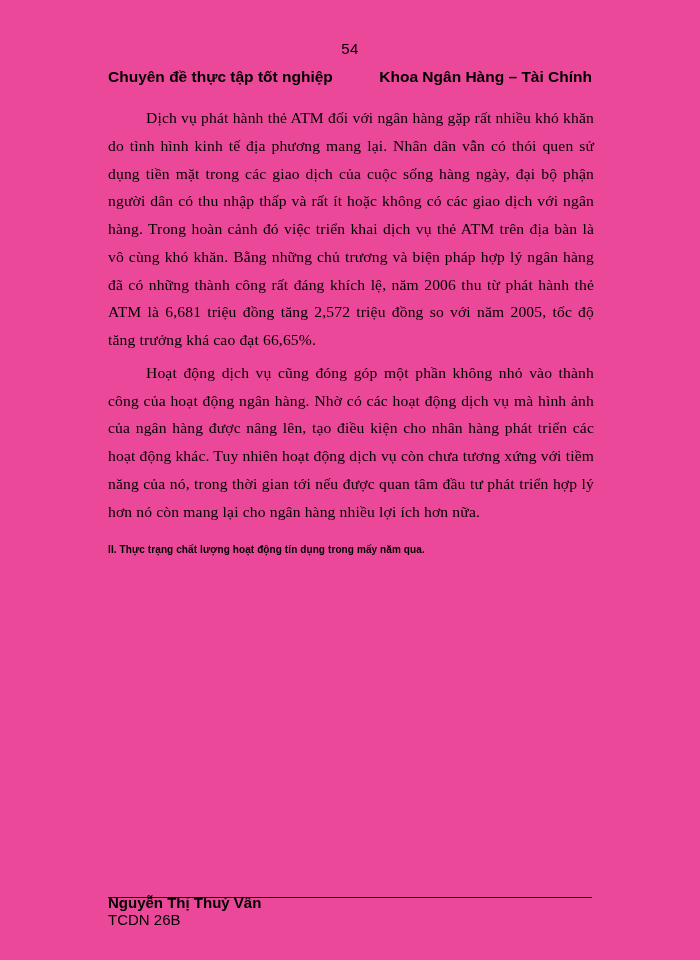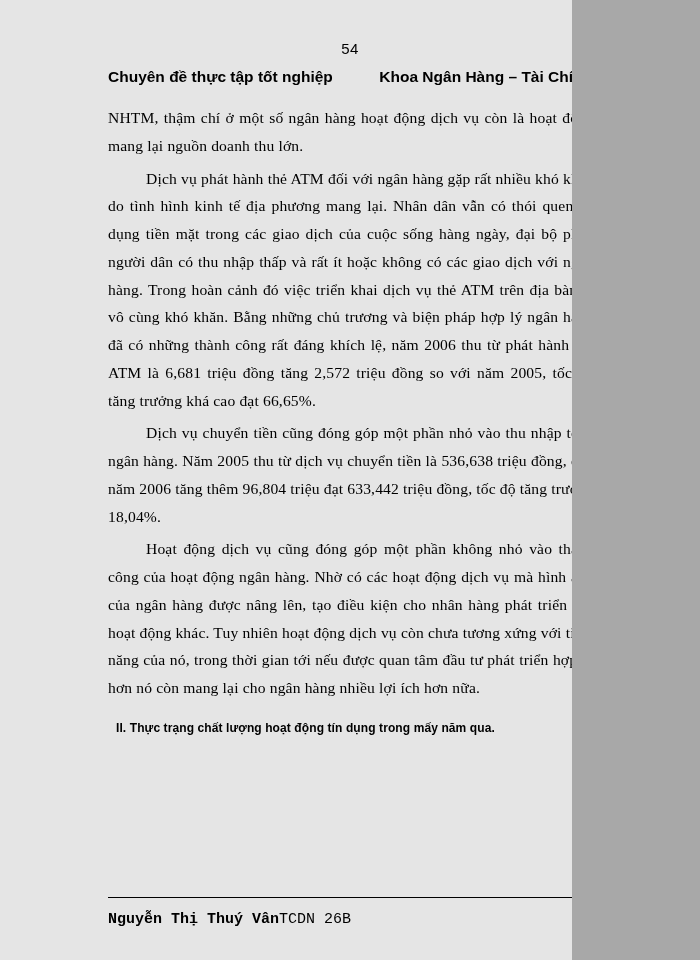--- a/index.html
+++ b/index.html
@@ -2,23 +2,23 @@
 <html><head>
 <meta charset="utf-8">
 <style>
   html, body {
     margin: 0;
     padding: 0;
     background: #a8a8a8;
   }
   .page {
     position: relative;
-    width: 572px;
+    width: 700px;
     height: 960px;
-    background: #e5e5e5;
+    background: #ec4899;
     box-sizing: border-box;
     overflow: hidden;
     font-family: "Liberation Serif", serif;
     color: #000000;
   }
   .page-number {
     position: absolute;
     top: 40px;
     left: 0;
     width: 700px;
@@ -53,66 +53,65 @@
     text-align: justify;
     text-justify: inter-word;
     font-size: 15.6px;
     line-height: 1.78;
     letter-spacing: 0.15px;
   }
   p.para.indent {
     text-indent: 38px;
   }
   p.heading {
-    margin: 16px 0 0 8px;
+    margin: 16px 0 0 0;
     font-family: "Liberation Sans", sans-serif;
     font-weight: bold;
-    font-size: 12px;
+    font-size: 10px;
     line-height: 1.7;
     letter-spacing: 0.1px;
   }
 
   .footer-rule {
     position: absolute;
     left: 108px;
     bottom: 62px;
     width: 484px;
     height: 0;
     border-top: 1.4px solid #000;
   }
   .footer-row {
     position: absolute;
     left: 108px;
     bottom: 32px;
     width: 484px;
     display: flex;
-    justify-content: flex-start;
+    justify-content: flex-end;
     align-items: baseline;
-    font-family: Liberation Mono, monospace;
+    font-family: Liberation Sans, sans-serif;
     font-size: 15px;
+    flex-direction: column;
   }
   .footer-left { font-weight: bold; }
   .footer-right { font-weight: normal; }
 </style>
 </head>
 <body>
 
 <div class="page">
 
   <div class="page-number">54</div>
 
   <div class="header-row">
     <div class="header-left">Chuyên đề thực tập tốt nghiệp</div>
     <div class="header-right">Khoa Ngân Hàng – Tài Chính</div>
   </div>
 
   <div class="content">
-    <p class="para">NHTM, thậm chí ở một số ngân hàng hoạt động dịch vụ còn là hoạt động mang lại nguồn doanh thu lớn.</p>
     <p class="para indent">Dịch vụ phát hành thẻ ATM đối với ngân hàng gặp rất nhiều khó khăn do tình hình kinh tế địa phương mang lại. Nhân dân vẫn có thói quen sử dụng tiền mặt trong các giao dịch của cuộc sống hàng ngày, đại bộ phận người dân có thu nhập thấp và rất ít hoặc không có các giao dịch với ngân hàng. Trong hoàn cảnh đó việc triển khai dịch vụ thẻ ATM trên địa bàn là vô cùng khó khăn. Bằng những chủ trương và biện pháp hợp lý ngân hàng đã có những thành công rất đáng khích lệ, năm 2006 thu từ phát hành thẻ ATM là 6,681 triệu đồng tăng 2,572 triệu đồng so với năm 2005, tốc độ tăng trưởng khá cao đạt 66,65%.</p>
-    <p class="para indent">Dịch vụ chuyển tiền cũng đóng góp một phần nhỏ vào thu nhập toàn ngân hàng. Năm 2005 thu từ dịch vụ chuyển tiền là 536,638 triệu đồng, đến năm 2006 tăng thêm 96,804 triệu đạt 633,442 triệu đồng, tốc độ tăng trưởng 18,04%.</p>
     <p class="para indent">Hoạt động dịch vụ cũng đóng góp một phần không nhỏ vào thành công của hoạt động ngân hàng. Nhờ có các hoạt động dịch vụ mà hình ảnh của ngân hàng được nâng lên, tạo điều kiện cho nhân hàng phát triển các hoạt động khác. Tuy nhiên hoạt động dịch vụ còn chưa tương xứng với tiềm năng của nó, trong thời gian tới nếu được quan tâm đầu tư phát triển hợp lý hơn nó còn mang lại cho ngân hàng nhiều lợi ích hơn nữa.</p>
 
     <p class="heading">II. Thực trạng chất lượng hoạt động tín dụng trong mấy năm qua.</p>
 
   </div>
 
   <div class="footer-rule"></div>
   <div class="footer-row">
     <div class="footer-left">Nguyễn Thị Thuý Vân</div>
     <div class="footer-right">TCDN 26B</div>

